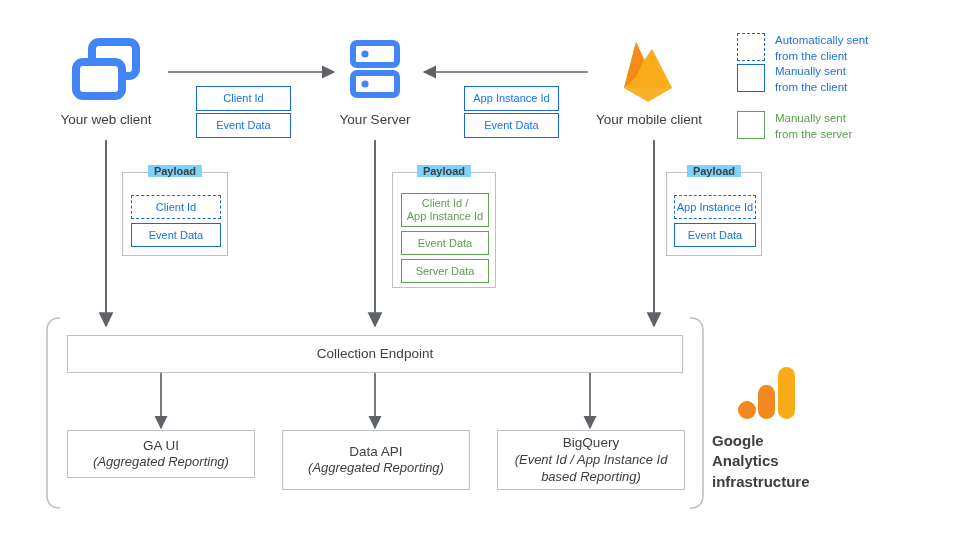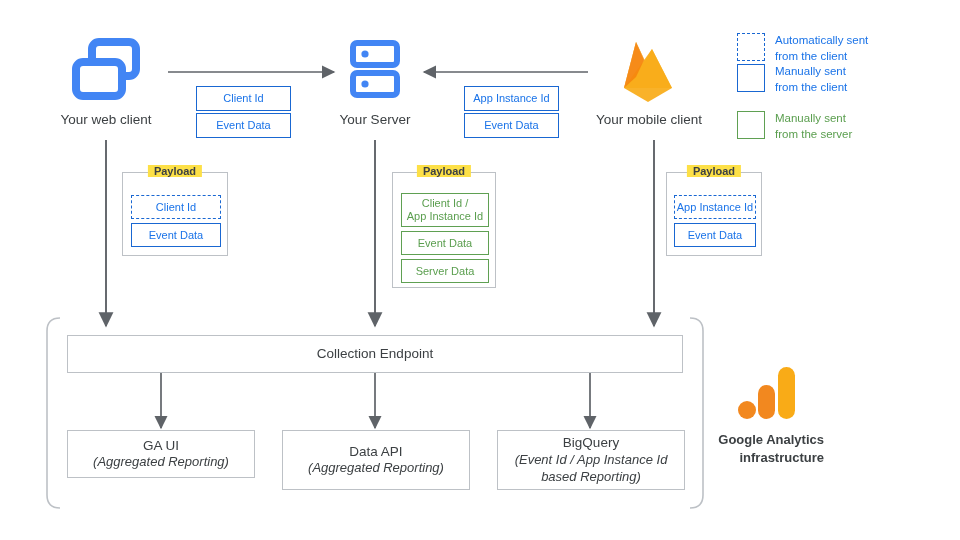--- a/index.html
+++ b/index.html
@@ -29,21 +29,21 @@
   .tag-green{border:1.4px solid #5fa052;color:#5a9e4e;}
 
   
   .payload-box{
     box-sizing:border-box;
     border:1px solid #bdc1c6;
     background:#ffffff;
   }
   .payload-title{
     position:absolute;top:-8px;left:50%;transform:translateX(-50%);
-    background:#fde047;padding:0 6px;font-size:11px;font-weight:bold;color:#3c4043;
+    background:#7dd3fc;padding:0 6px;font-size:11px;font-weight:bold;color:#3c4043;
     white-space:nowrap;
   }
 
   
   .plain-box{
     box-sizing:border-box;border:1px solid #bdc1c6;background:#ffffff;
     display:flex;flex-direction:column;align-items:center;justify-content:center;
     text-align:center;color:#3c4043;
   }
   .pb-title{font-size:13.5px;line-height:1.3;}
@@ -58,21 +58,21 @@
   .sw-blue{border:1.6px solid #1967d2;}
   .sw-green{border:1.6px solid #5fa052;}
   .legend-text{
     margin-left:10px;font-size:11.5px;line-height:1.35;white-space:pre-line;
   }
   .lt-blue{color:#1a73e8;}
   .lt-green{color:#5a9e4e;}
 
   
   .ga-label{
-    font-size:13px;font-weight:bold;color:#3c4043;text-align:right;line-height:1.35;
+    font-size:15px;font-weight:bold;color:#3c4043;text-align:left;line-height:1.35;
   }
 
   svg{display:block;overflow:visible;}
 </style>
 </head>
 <body>
 
 <svg class="abs" style="left:0;top:0;width:960px;height:540px;pointer-events:none;">
   <defs>
     <marker id="ah" markerWidth="9" markerHeight="9" refX="7.2" refY="4.5" orient="auto">

